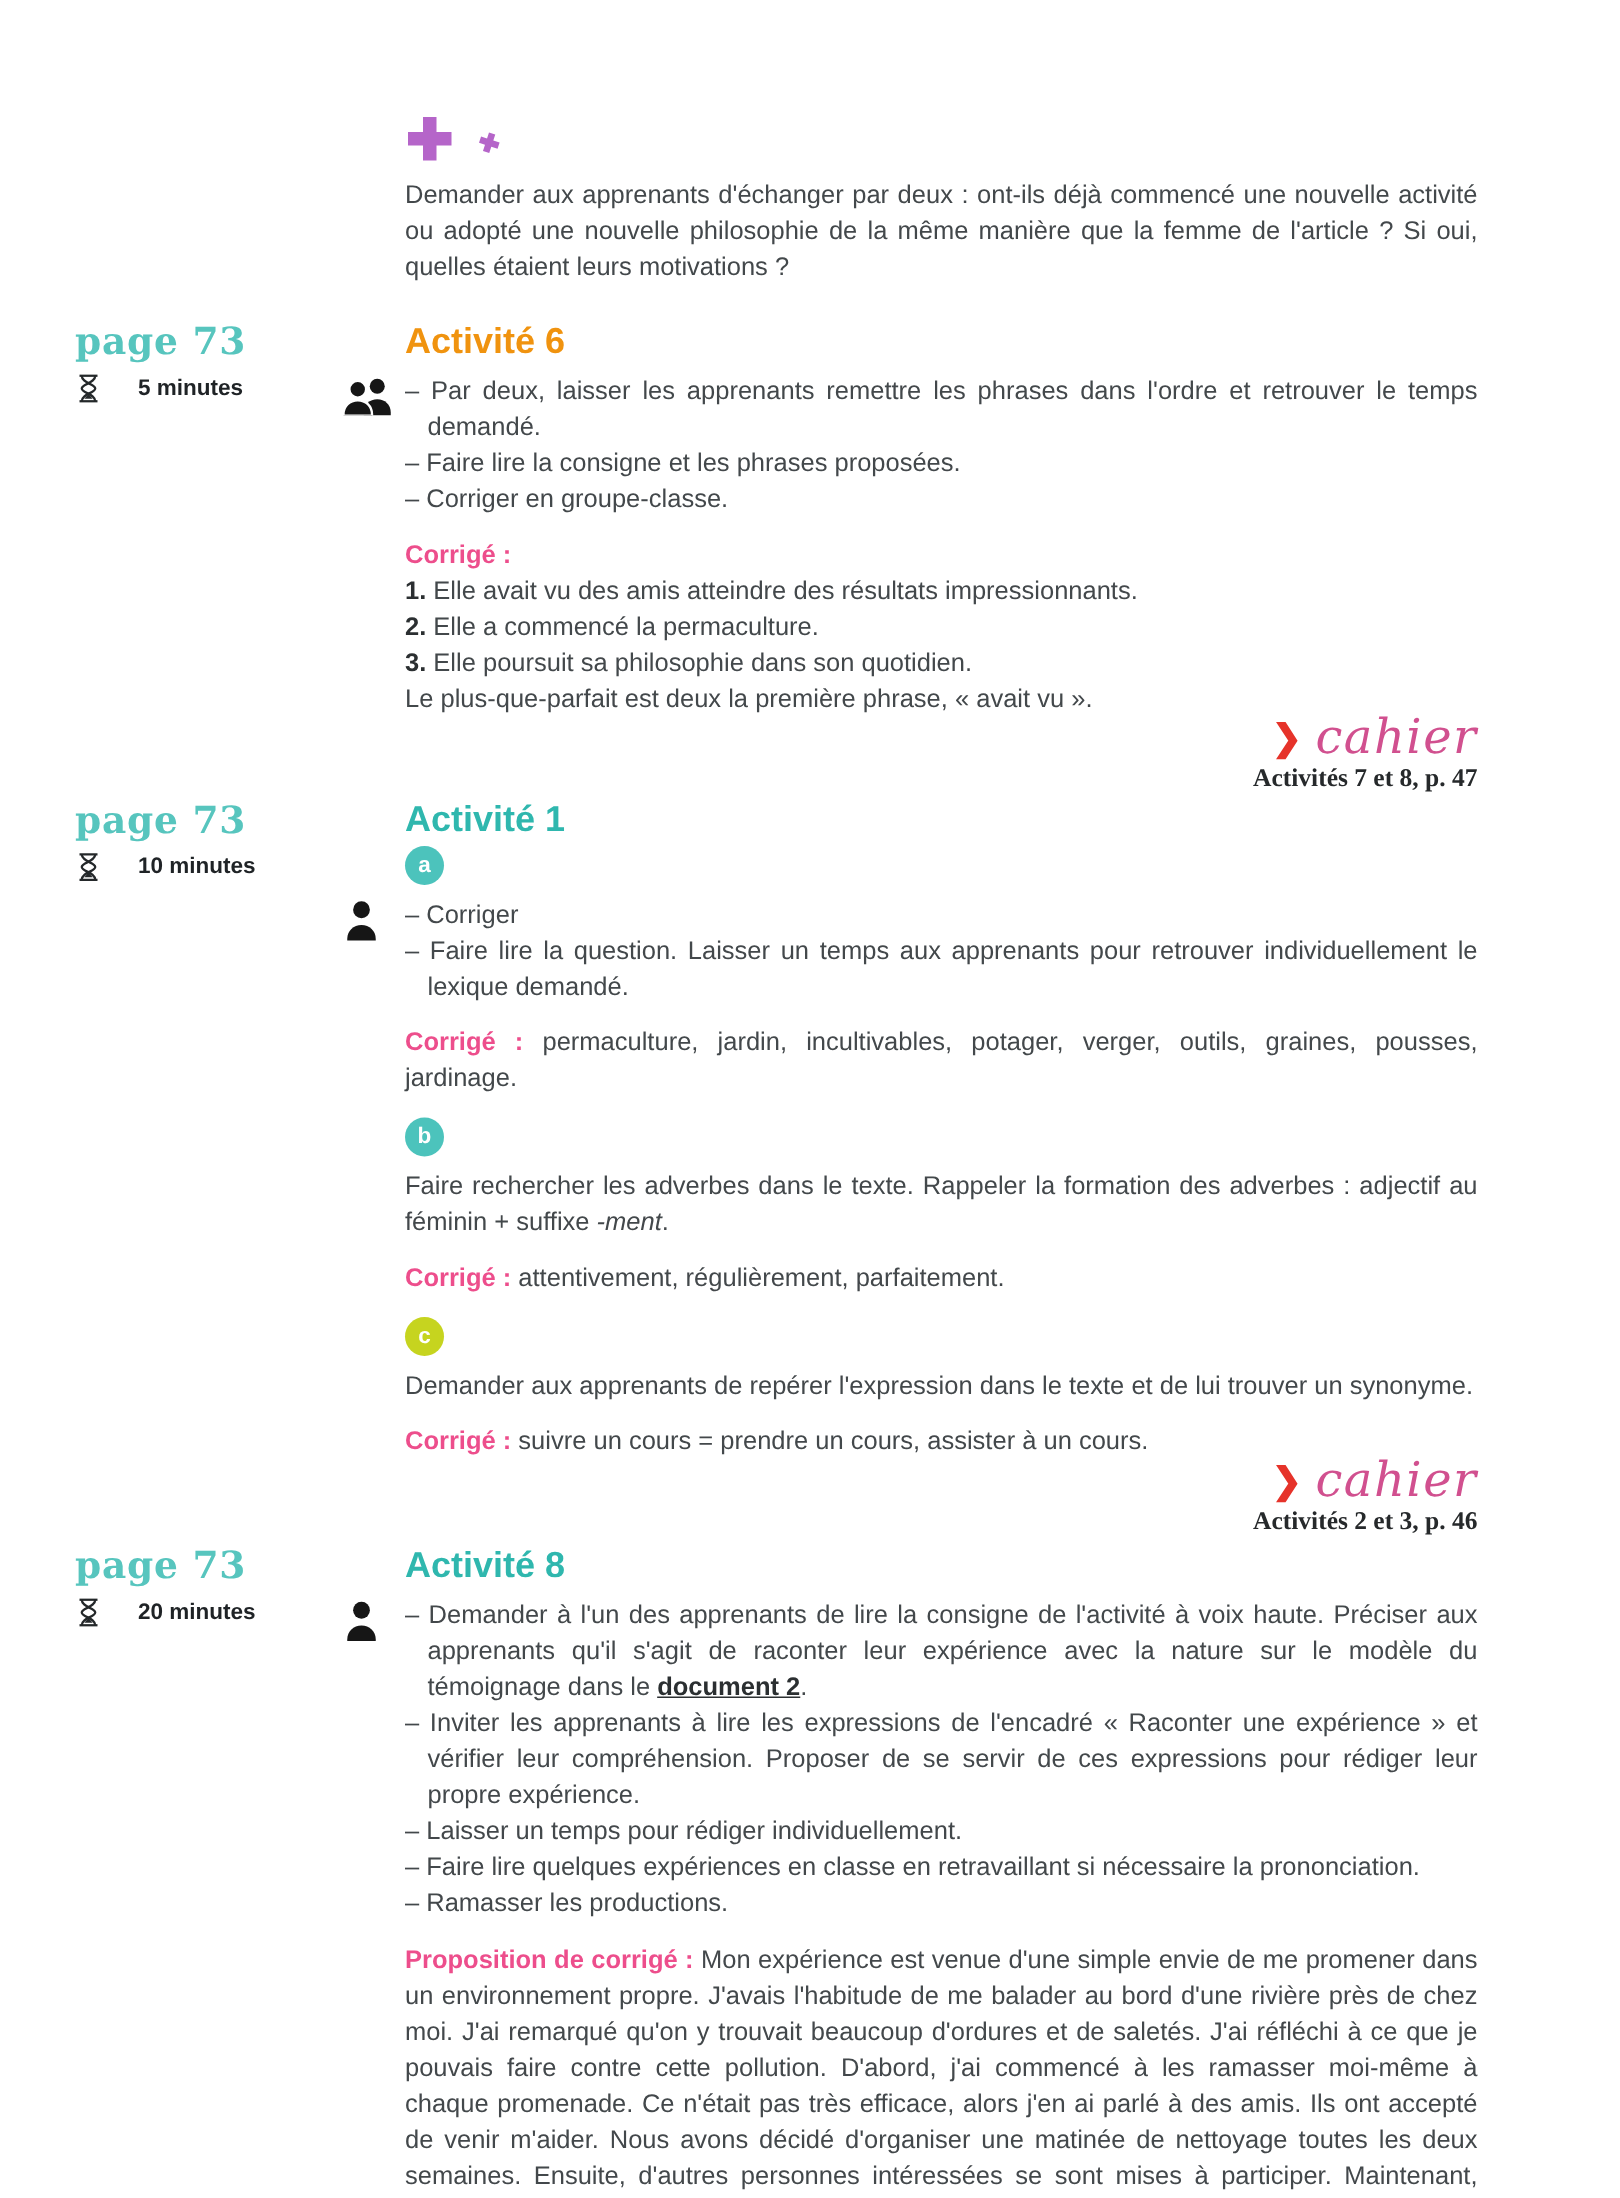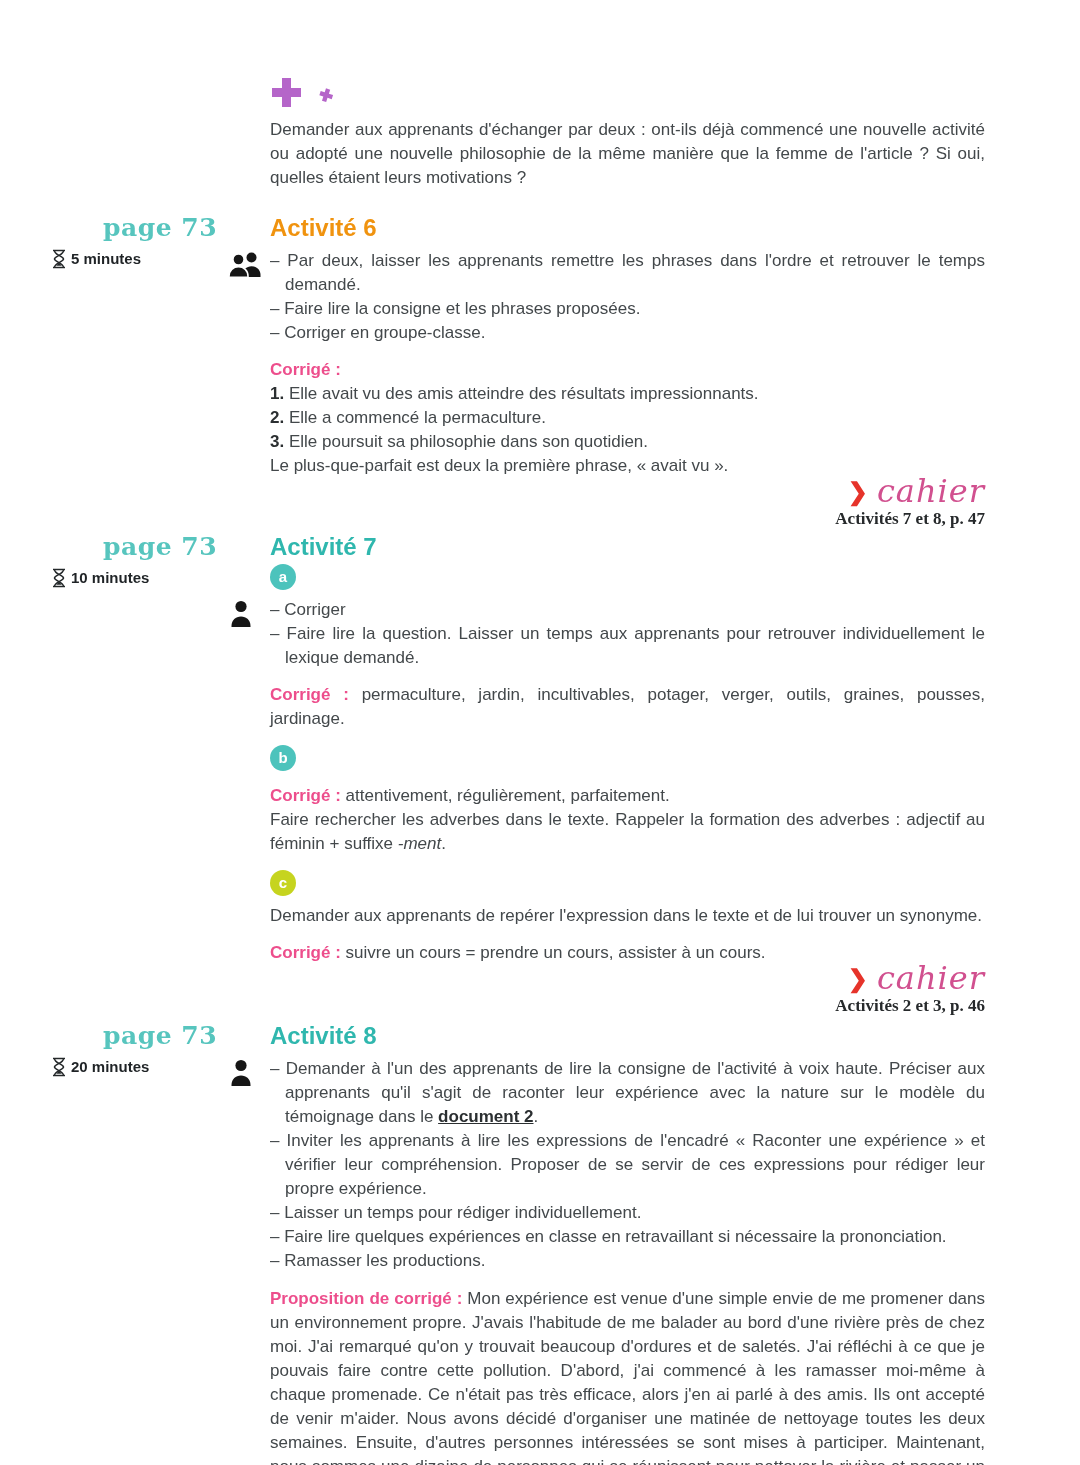--- a/index.html
+++ b/index.html
@@ -5,25 +5,25 @@
   * { margin:0; padding:0; box-sizing:border-box; }
   html,body { background:#ffffff; }
   body {
     width:1080px; height:1465px; overflow:hidden;
     font-family:"Liberation Sans", sans-serif;
     color:#43484b; font-size:17px; line-height:24px;
     display:flex; flex-direction:column;
   }
   .wrapper { padding:76px 95px 0 50px; flex:1; }
   .row { display:flex; }
-  .margin-col { flex:0 0 220px;text-align:center; }
+  .margin-col { flex:0 0 220px; }
   .content { flex:1; position:relative; }
 
   .page-label { font-family:"DejaVu Serif", serif; font-size:25px; font-weight:700; color:#57c5be; letter-spacing:0.5px; }
-  .duration { margin-top:7px; display:flex; align-items:center; gap:3px; font-weight:700; font-size:15px; color:#1f2326; }
+  .duration { margin-top:7px; display:flex; align-items:center; gap:24px; font-weight:700; font-size:15px; color:#1f2326; }
   .hg svg { display:block; }
 
   .title { font-size:24px; font-weight:700; line-height:24px; }
   .orange { color:#f0930f; }
   .teal  { color:#2fb7ae; }
 
   p.just { text-align:justify; }
   .bullet { padding-left:15px; text-indent:-15px; text-align:justify; }
   .bullets { margin-top:9px; }
   .with-icon { position:relative; }
@@ -130,39 +130,39 @@
               <path d="M3 19.5h12"></path>
             <path d="M4.5 2.5c0 5 9 5.5 9 8.5s-9 3.5-9 8.5"></path>
             <path d="M13.5 2.5c0 5-9 5.5-9 8.5s9 3.5 9 8.5"></path>
             <path fill="#24282a" stroke="none" d="M6.2 17.8h5.6L9 14.6z"></path>
           </svg>
         </span>
         <span>10 minutes</span>
       </div>
     </aside>
     <div class="content">
-      <h2 class="title teal">Activité 7</h2>
+      <h2 class="title teal">Activité 1</h2>
       <div class="badge teal-bg">a</div>
       <div class="with-icon">
         <span class="people-abs">
           <svg width="26" height="28" viewBox="0 0 26 28">
             <g fill="#161616">
               <circle cx="13" cy="6.5" r="5.6"></circle>
               <path d="M3.5 26c0-5.6 4.2-9.4 9.5-9.4s9.5 3.8 9.5 9.4v1h-19z"></path>
             </g>
           </svg>
         </span>
         <p class="bullet">– Corriger</p>
         <p class="bullet">– Faire lire la question. Laisser un temps aux apprenants pour retrouver individuellement le lexique demandé.</p>
       </div>
       <p class="just mt13"><span class="pink-label">Corrigé :</span><span> permaculture, jardin, incultivables, potager, verger, outils, graines, pousses, jardinage.</span></p>
 
       <div class="badge teal-bg mt14">b</div>
+      <p class="just"><span>Faire rechercher les adverbes dans le texte. Rappeler la formation des adverbes : adjectif au féminin + suffixe </span><i>-ment</i><span>.</span></p>
       <p class="just mt13"><span class="pink-label">Corrigé :</span><span> attentivement, régulièrement, parfaitement.</span></p>
-      <p class="just"><span>Faire rechercher les adverbes dans le texte. Rappeler la formation des adverbes : adjectif au féminin + suffixe </span><i>-ment</i><span>.</span></p>
 
       <div class="badge green-bg mt14">c</div>
       <p class="just">Demander aux apprenants de repérer l'expression dans le texte et de lui trouver un synonyme.</p>
       <p class="just mt13"><span class="pink-label">Corrigé :</span><span> suivre un cours = prendre un cours, assister à un cours.</span></p>
 
       <div class="cahier">
         <div><span class="chev">❯</span><span class="cahier-word">cahier</span></div>
         <div class="cahier-ref">Activités 2 et 3, p. 46</div>
       </div>
     </div>

